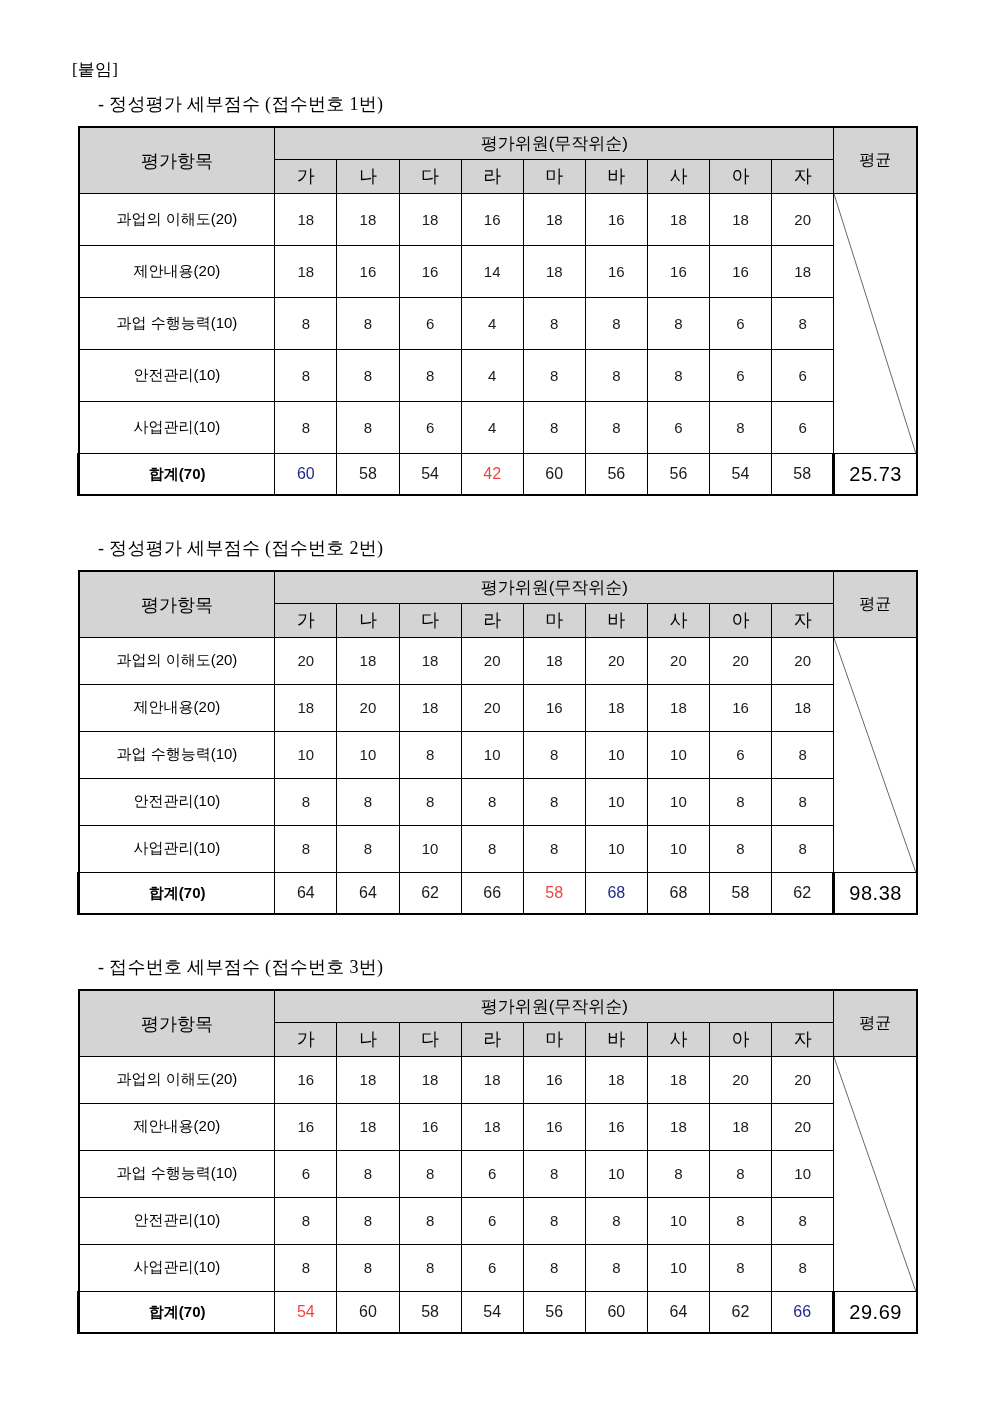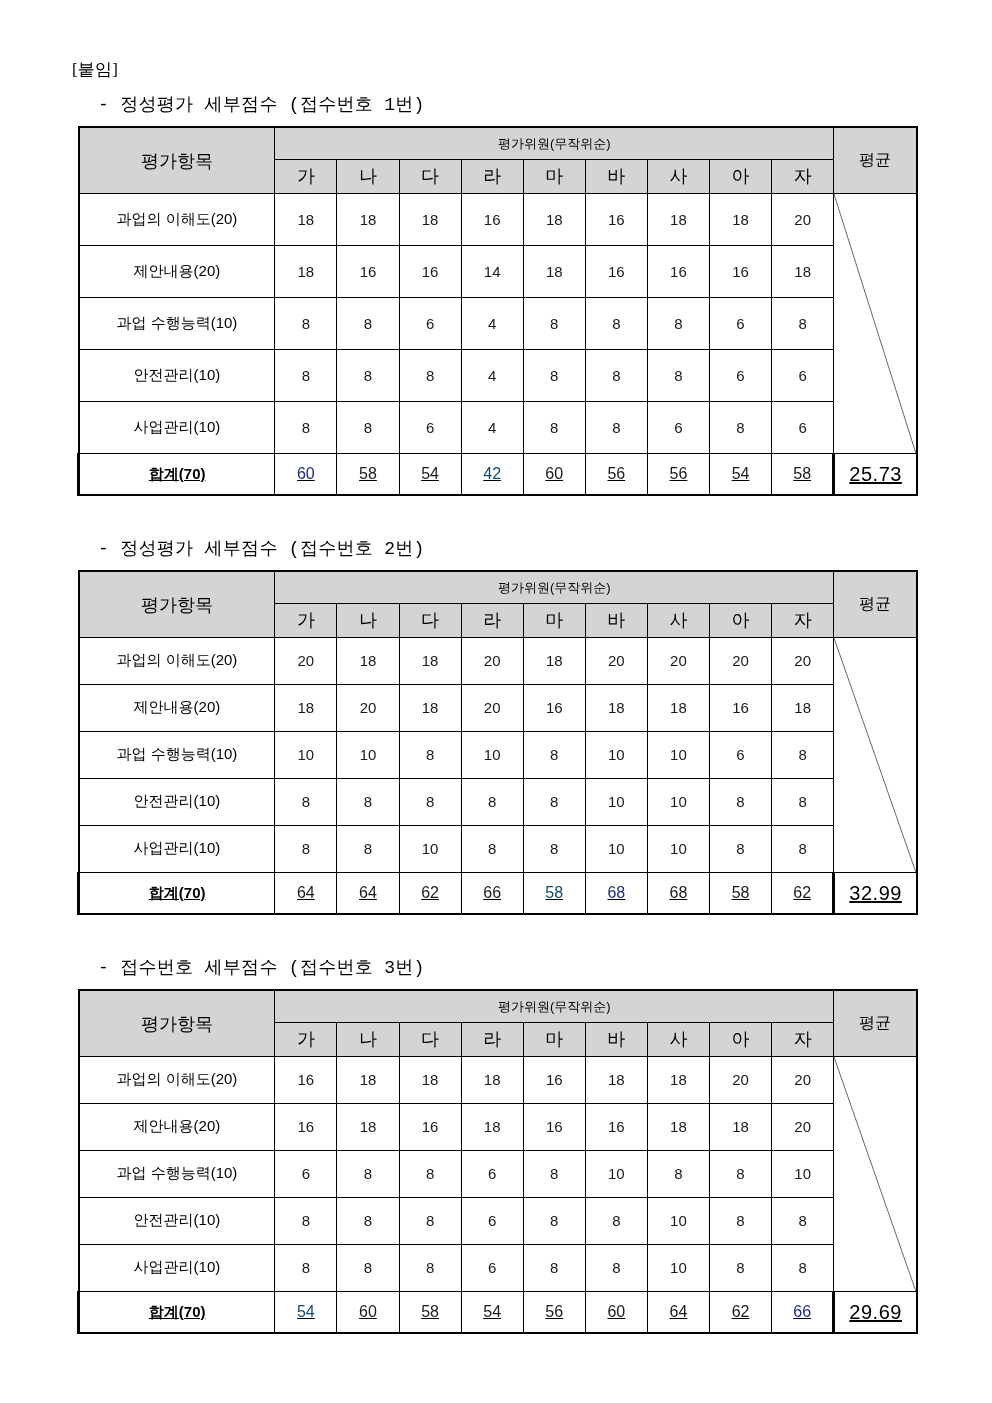--- a/index.html
+++ b/index.html
@@ -24,21 +24,21 @@
   .attachment-label {
     font-size: 17px;
     font-family: "Liberation Serif", "DejaVu Serif", serif;
     line-height: 1.2;
     margin: 0 0 12px 0;
     letter-spacing: 0.2px;
   }
   .table-block { margin-bottom: 0; }
   .table-title {
     font-size: 18px;
-    font-family: Liberation Mono, monospace;
+    font-family: Liberation Serif, serif;
     margin: 0 0 10px 26px;
     letter-spacing: 0.3px;
     white-space: nowrap;
   }
   table.score-table {
     border-collapse: collapse;
     margin-left: 5px;
     width: 841px;
     table-layout: fixed;
     font-family: "Liberation Sans", "DejaVu Sans", sans-serif;
@@ -54,21 +54,21 @@
   table.score-table {
     border: 2px solid #000000;
   }
   .hdr {
     background: #d4d4d4;
     font-size: 15px;
     font-family: "Liberation Sans", "DejaVu Sans", sans-serif;
     font-weight: bold;
   }
   .hdr-item { font-size: 18px; font-weight: bold; }
-  .hdr-group { font-size: 13px; font-weight: bold; }
+  .hdr-group { font-size: 17px; font-weight: bold; }
   .hdr-judge { font-size: 18px; font-weight: normal; }
   .hdr-avg { font-size: 16px; font-weight: bold; }
 
   .row-label {
     font-size: 15px;
     font-weight: bold;
     font-family: "Liberation Sans", "DejaVu Sans", sans-serif;
   }
   .cell-val {
     font-size: 15px;
@@ -81,21 +81,21 @@
   }
   .sum-row .row-label { font-size: 15px; font-weight: bold; }
   .sum-row .cell-val { font-size: 16px; }
   .sum-row td.sum-last {
     border-right: 3px solid #000000;
   }
   .sum-row td.label-cell {
     border-left: 3px solid #000000;
   }
   .val-blue { color: #1f2a8a; }
-  .val-red  { color: #0c4a6e; }
+  .val-red  { color: #ef4444; }
 
   .avg-cell {
     position: relative;
     padding: 0;
   }
   .avg-diag {
     display: block;
     width: 100%;
     height: 100%;
     position: absolute;
@@ -104,21 +104,21 @@
   .avg-value {
     font-size: 20px;
     font-family: "Liberation Sans", "DejaVu Sans", sans-serif;
     letter-spacing: 0.5px;
   }
   col.c-label { width: 196px; }
   col.c-judge { width: 62px; }
   col.c-avg   { width: 83px; }
   .r-data-t1 { height: 52px; }
   .r-data-t2 { height: 47px; }
-  .r-sum { height: 42px; text-decoration: underline; }
+  .r-sum { height: 42px; }
   .r-hdr-top { height: 32px; }
   .r-hdr-sub { height: 34px; }
   .spacer-1 { height: 40px; }
   .spacer-2 { height: 40px; }
 </style>
 </head>
 <body>
 
 <div class="page">
 
@@ -347,21 +347,21 @@
           <td class="row-label label-cell">합계(70)</td>
           <td class="cell-val">64</td>
           <td class="cell-val">64</td>
           <td class="cell-val">62</td>
           <td class="cell-val">66</td>
           <td class="cell-val val-red">58</td>
           <td class="cell-val val-blue">68</td>
           <td class="cell-val">68</td>
           <td class="cell-val">58</td>
           <td class="cell-val sum-last">62</td>
-          <td class="avg-value">32.99</td>
+          <td class="avg-value">98.38</td>
         </tr>
       </tbody>
     </table>
   </div>
 
   <div class="spacer-2"></div>
 
   <div class="table-block">
     <div class="table-title">- 접수번호 세부점수 (접수번호 3번)</div>
     <table class="score-table">

